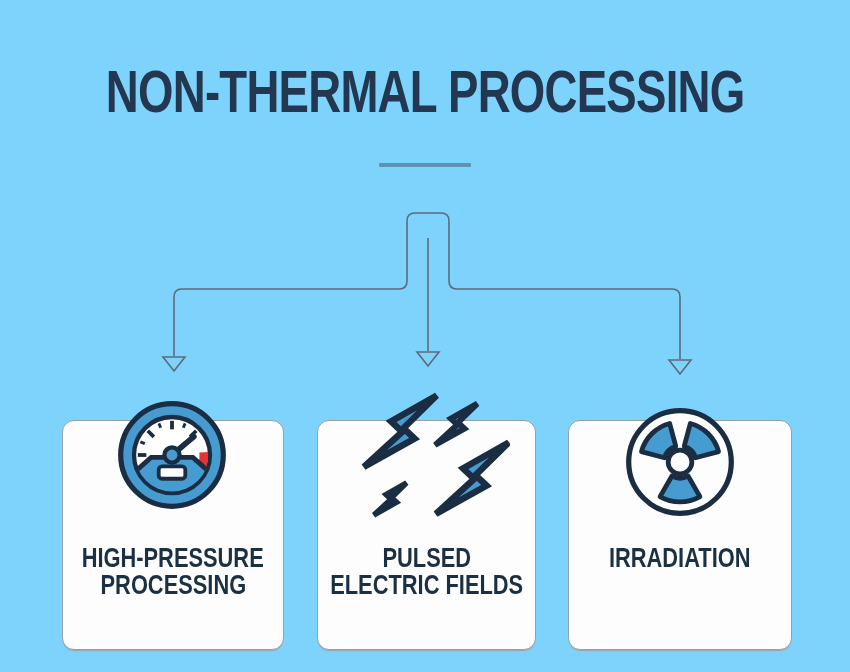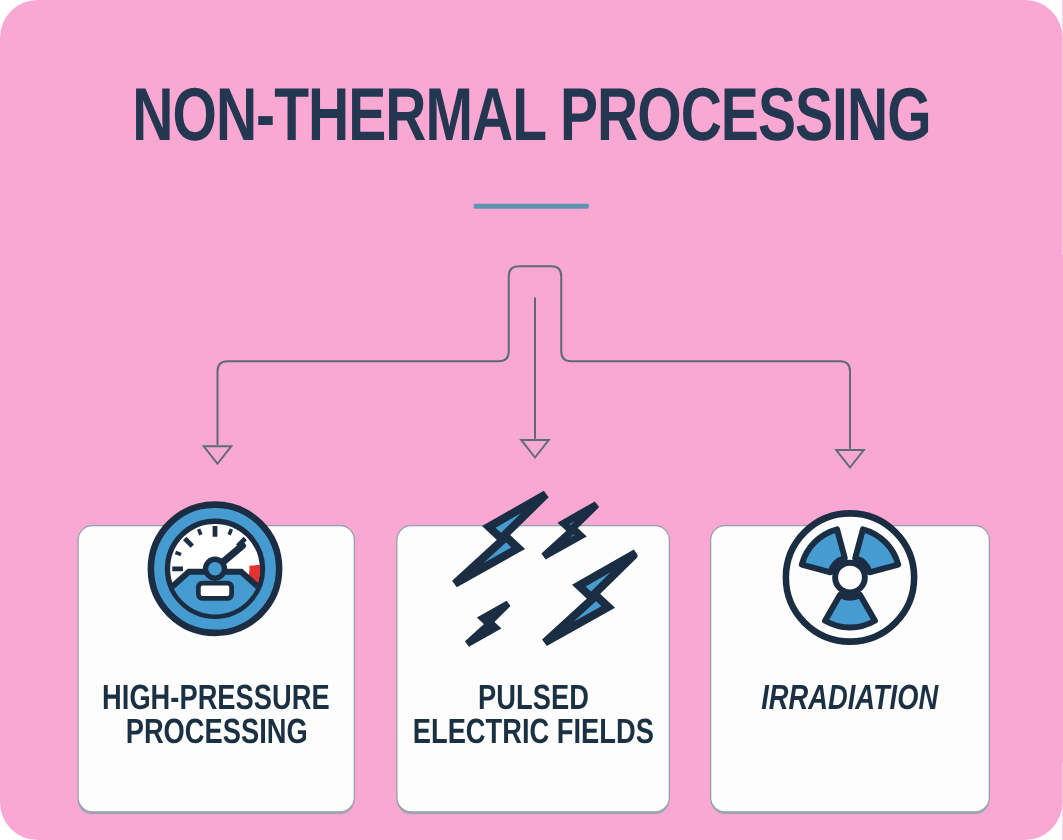--- a/index.html
+++ b/index.html
@@ -1,22 +1,21 @@
 <!DOCTYPE html>
 <html><head>
 <meta charset="utf-8">
 <style>
   html,body{margin:0;padding:0;}
   #stage{
     position:relative;
     width:850px;height:672px;
-    background:#f9a8d4;
+    background:#7dd3fc;
     overflow:hidden;
     font-family:"Liberation Sans", sans-serif;
-    border-radius:30px;
   }
   
   .title-wrap{
     position:absolute;left:0;top:62px;width:850px;
     display:flex;justify-content:center;
   }
   .title{
     font-size:60px;font-weight:700;line-height:1;
     color:#233750;letter-spacing:-1px;white-space:nowrap;
     transform:scaleX(0.76);transform-origin:center;
@@ -33,21 +32,21 @@
   
   .card{
     position:absolute;top:420px;height:228px;
     background:#fdfdfd;
     border:1px solid #93a0ab;
     border-radius:12px;
     box-shadow:0 2px 1px -1px #9aa5ad;
   }
   .card-1{left:62px;width:220px;}
   .card-2{left:317px;width:217px;text-align:right;}
-  .card-3{left:568px;width:222px;font-style:italic;}
+  .card-3{left:568px;width:222px;}
   .card-label{
     position:absolute;left:0;top:123px;width:100%;
     display:flex;flex-direction:column;align-items:center;
   }
   .card-label span{
     font-size:28px;font-weight:700;line-height:27px;
     color:#1c3044;white-space:nowrap;
     transform:scaleX(0.78);transform-origin:center;
   }
   

